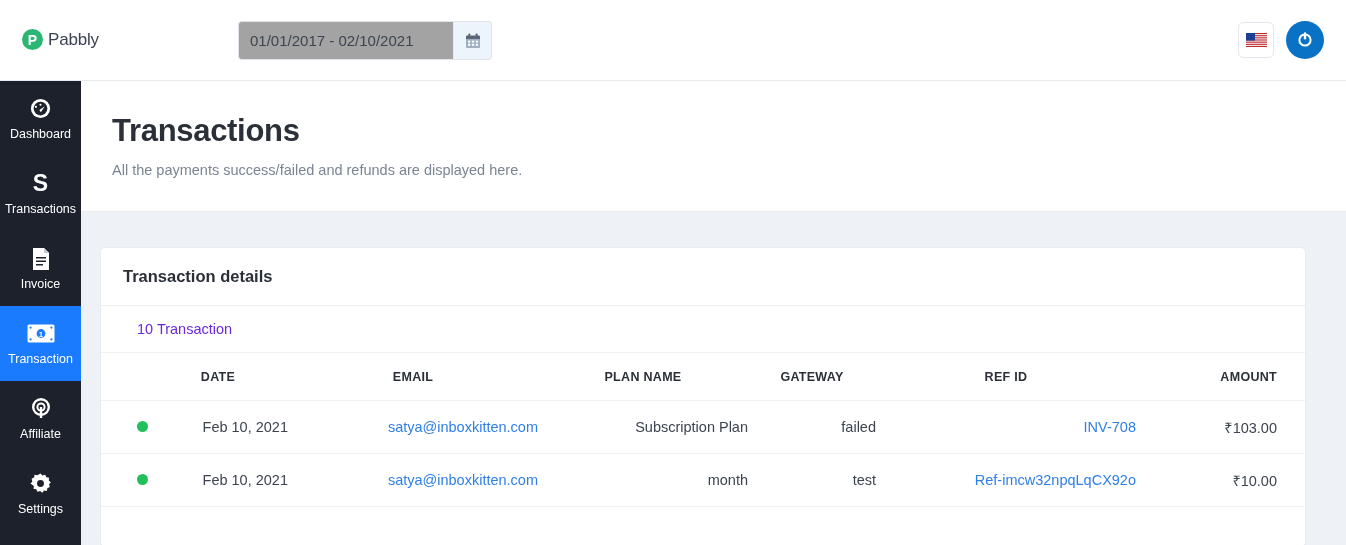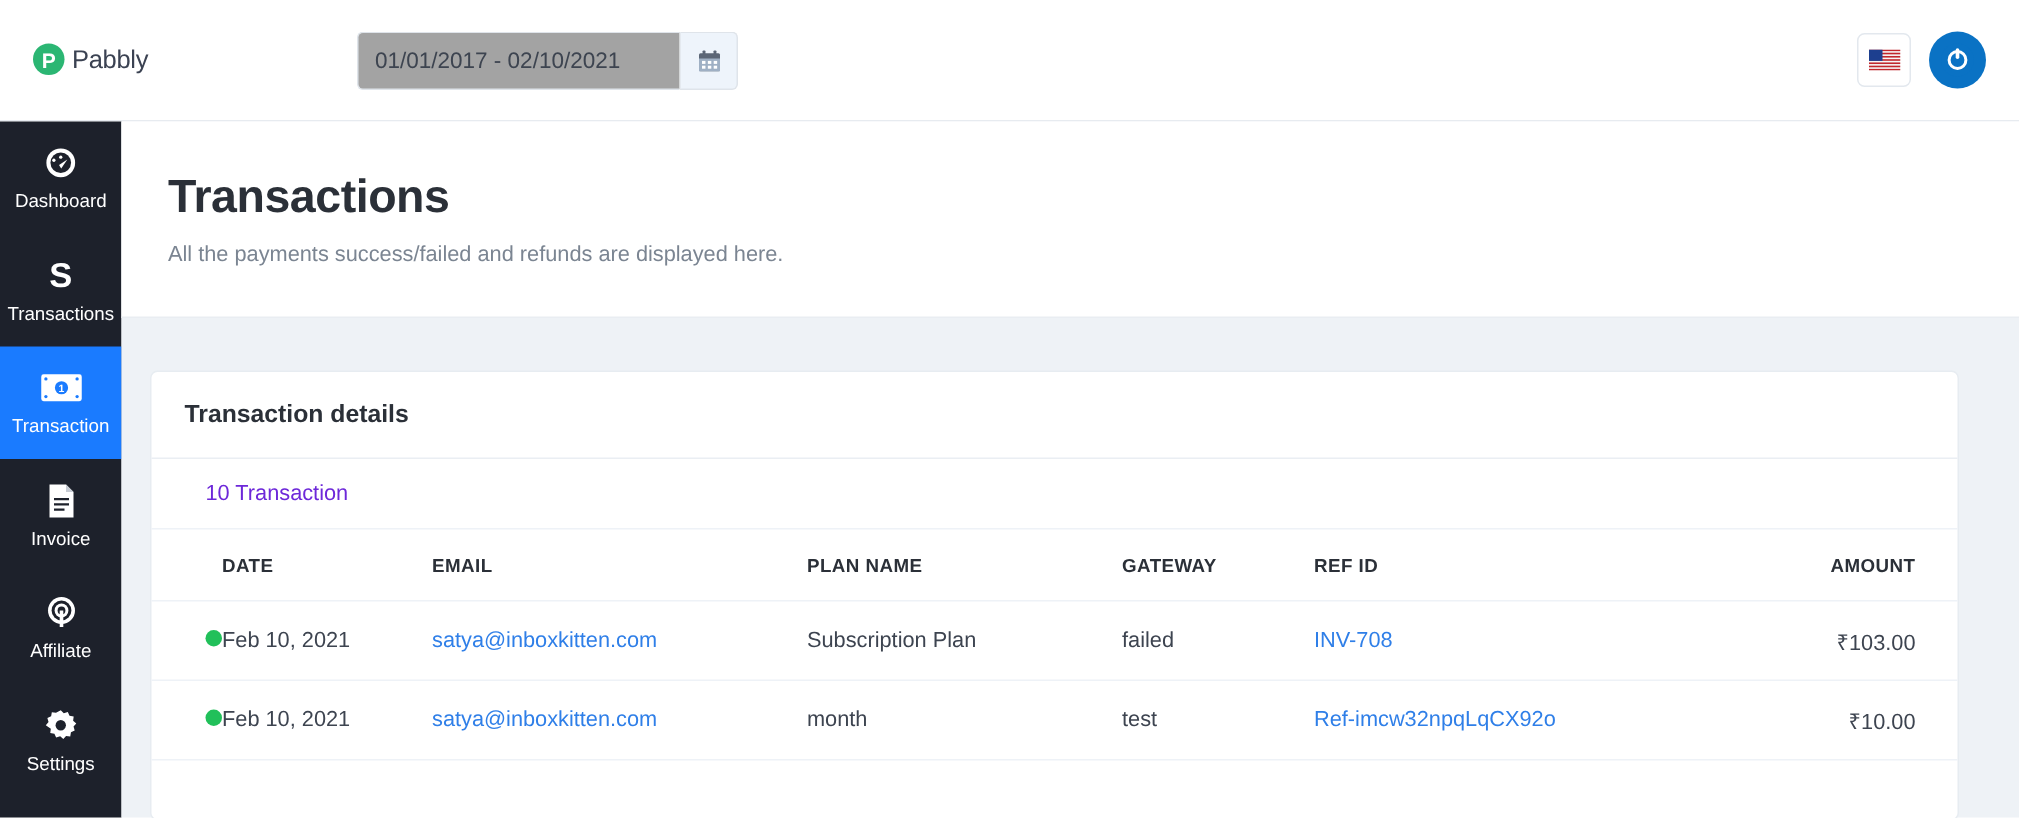--- a/index.html
+++ b/index.html
@@ -136,28 +136,29 @@
     height:47px; display:flex; align-items:center;
     padding:0 36px;
     border-bottom:1px solid #eef2f7;
   }
   .count-text{ font-size:14.5px; color:#6d28d9; }
 
   table{ width:100%; border-collapse:collapse; }
   thead th{
     font-size:12.5px; font-weight:bold; color:#2b3038;
     letter-spacing:.3px;
-    text-align:left; padding:17px 0 16px 0;
+    text-align:center; padding:17px 0 16px 0;
     border-bottom:1px solid #eef2f7;
   }
   tbody td{
     font-size:14.5px; color:#3d4450;
     padding:16px 0 16px 0;
     border-bottom:1px solid #eef2f7;
     vertical-align:middle;
+    text-align:right;
   }
   .c-status{ width:46px; padding-left:36px !important; }
   .c-date  { width:140px; }
   .c-email { width:250px; }
   .c-plan  { width:210px; }
   .c-gw    { width:128px; }
   .c-ref   { width:260px; }
   .c-amt   { text-align:right; padding-right:28px !important; }
   thead .c-amt{ text-align:right; }
 
@@ -239,46 +240,46 @@
     <div class="side-label">Dashboard</div>
   </div>
 
   <div class="side-item">
     <div class="side-icon">
       <div class="side-sub-letter">S</div>
     </div>
     <div class="side-label">Transactions</div>
   </div>
 
+  <div class="side-item">
+    <div class="side-icon">
+      <svg width="20" height="24" viewBox="0 0 20 24">
+        <path d="M2 1 h11 l5 5 v17 H2 Z" fill="#ffffff"></path>
+        <path d="M13 1 l5 5 h-5 Z" fill="#c7ccd4"></path>
+        <rect x="5" y="10" width="10" height="1.5" fill="#1d212b"></rect>
+        <rect x="5" y="13.5" width="10" height="1.5" fill="#1d212b"></rect>
+        <rect x="5" y="17" width="7" height="1.5" fill="#1d212b"></rect>
+      </svg>
+    </div>
+    <div class="side-label">Invoice</div>
+  </div>
+
   <div class="side-item active">
     <div class="side-icon">
       <svg width="28" height="19" viewBox="0 0 28 19">
         <rect x="0.5" y="0.5" width="27" height="18" rx="1.6" fill="#ffffff"></rect>
         <circle cx="14" cy="9.5" r="4.4" fill="#1a7bff"></circle>
         <text x="14" y="12.6" font-size="7" font-weight="bold" fill="#ffffff" text-anchor="middle" font-family="Liberation Sans, sans-serif">1</text>
         <circle cx="3.6" cy="3.6" r="1.1" fill="#1a7bff"></circle>
         <circle cx="24.4" cy="3.6" r="1.1" fill="#1a7bff"></circle>
         <circle cx="3.6" cy="15.4" r="1.1" fill="#1a7bff"></circle>
         <circle cx="24.4" cy="15.4" r="1.1" fill="#1a7bff"></circle>
       </svg>
     </div>
     <div class="side-label">Transaction</div>
-  </div>
-
-  <div class="side-item">
-    <div class="side-icon">
-      <svg width="20" height="24" viewBox="0 0 20 24">
-        <path d="M2 1 h11 l5 5 v17 H2 Z" fill="#ffffff"></path>
-        <path d="M13 1 l5 5 h-5 Z" fill="#c7ccd4"></path>
-        <rect x="5" y="10" width="10" height="1.5" fill="#1d212b"></rect>
-        <rect x="5" y="13.5" width="10" height="1.5" fill="#1d212b"></rect>
-        <rect x="5" y="17" width="7" height="1.5" fill="#1d212b"></rect>
-      </svg>
-    </div>
-    <div class="side-label">Invoice</div>
   </div>
 
   <div class="side-item">
     <div class="side-icon">
       <svg width="24" height="24" viewBox="0 0 24 24">
         <circle cx="12" cy="10" r="9" fill="#ffffff"></circle>
         <circle cx="12" cy="10" r="6.6" fill="#1d212b"></circle>
         <circle cx="12" cy="10" r="4.6" fill="#ffffff"></circle>
         <circle cx="12" cy="10" r="2.6" fill="#1d212b"></circle>
         <rect x="10.8" y="10" width="2.4" height="11" fill="#ffffff"></rect>

